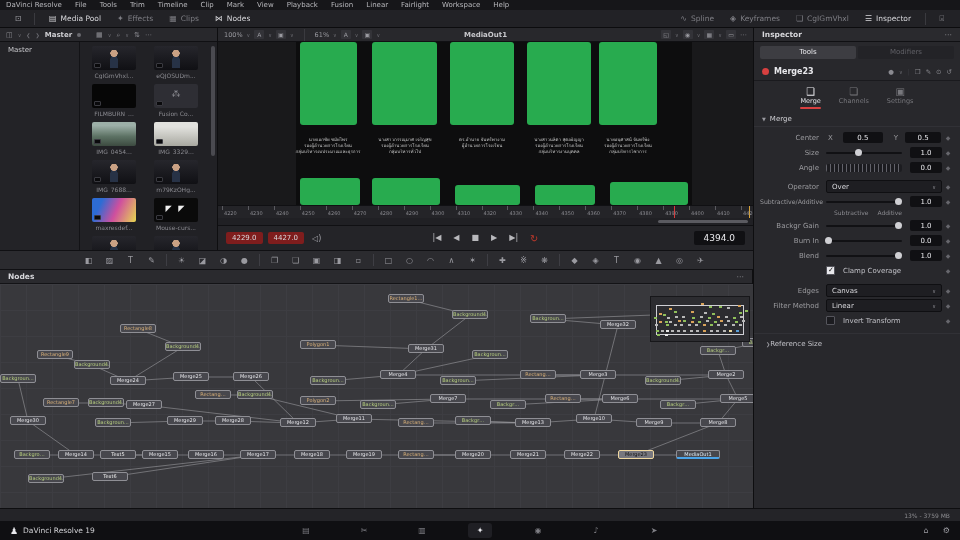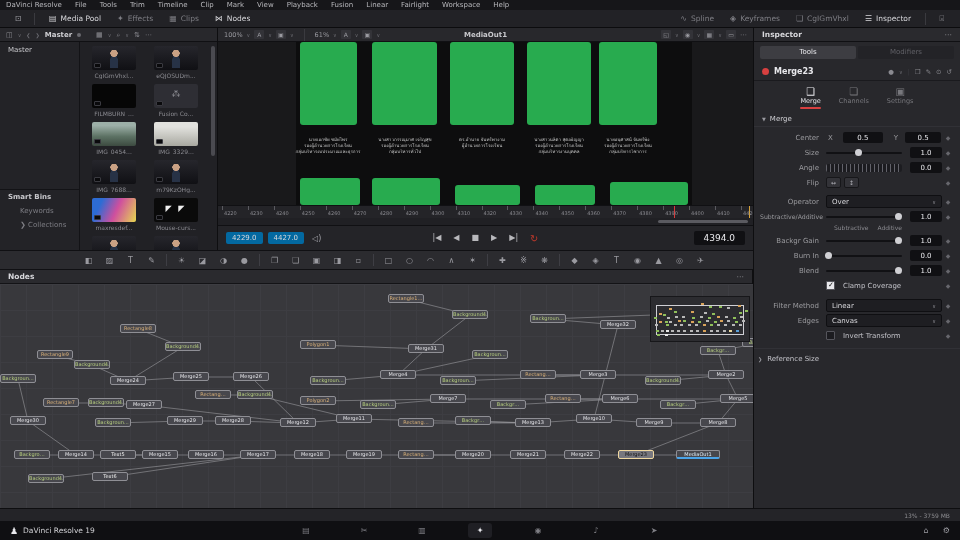--- a/index.html
+++ b/index.html
@@ -64,21 +64,21 @@
   
   #ruler{position:absolute;left:0;top:177px;width:535px;height:13px;background:#242428;border-top:1px solid #101013;overflow:hidden}
   .tick{position:absolute;top:0;font-size:5px;color:#8a8a90}
   .tick i{position:absolute;left:0;top:0;width:1px;height:4px;background:#5a5a60}
   .tick b{position:absolute;left:2px;top:4px;font-weight:normal}
   #playhead{position:absolute;top:0;width:1px;height:13px;background:#d83a3a}
   #rangeend{position:absolute;top:0;width:1px;height:13px;background:#d8a33a}
   #hscroll{position:absolute;left:0;top:190px;width:535px;height:7px;background:#202024}
   #hthumb{position:absolute;left:440px;top:2px;width:90px;height:3px;background:#5a5a60;border-radius:2px}
   #transport{position:absolute;left:0;top:197px;width:535px;height:25px;background:#242428;border-top:1px solid #101013;display:flex;align-items:center;padding:0 8px}
-  .tc-box{background:#0369a1;border-radius:2px;color:#d8d8dc;font-size:7px;padding:2px 6px;margin-right:5px}
+  .tc-box{background:#7f1d1d;border-radius:2px;color:#d8d8dc;font-size:7px;padding:2px 6px;margin-right:5px}
   .speaker{color:#9a9aa0;font-size:8px;margin-left:3px}
   #t-btns{position:absolute;left:0;right:0;display:flex;justify-content:center;gap:12px;color:#b8b8bc;font-size:8px;pointer-events:none}
   #t-btns span{pointer-events:auto}
   .loop{color:#c0392b;font-size:10px}
   .tc-cur{position:absolute;right:8px;background:#101013;border-radius:2px;color:#e8e8ec;font-size:9px;padding:2px 10px}
   
   #fxbar{left:0;top:250px;width:753px;height:20px;background:#2b2b2f;border-top:1px solid #101013;border-bottom:1px solid #101013;display:flex;align-items:center;padding-left:78px}
   .fx-ico{width:21px;text-align:center;font-size:8px;color:#9a9aa0}
   .fx-div{width:1px;height:12px;background:#3e3e44;margin:0 4px}
   
@@ -126,21 +126,21 @@
   .dd{flex:1;height:13px;background:#1e1e22;border:1px solid #0f0f12;border-radius:2px;display:flex;align-items:center;justify-content:space-between;padding:0 5px;color:#d8d8dc}
   .dd .ch{font-size:5px;color:#8a8a90}
   .axis{color:#9a9a9e;margin:0 2px;flex:none}
   .flipb{width:15px;height:11px;background:#333338;border:1px solid #17171a;border-radius:2px;text-align:center;line-height:10px;font-size:6px;color:#b0b0b6}
   .cb{width:9px;height:9px;border:1px solid #55555c;background:#1c1c20;border-radius:1px;position:relative;flex:none}
   .cb.checked{background:#e8e8ec}
   .cb.checked::after{content:"✓";position:absolute;left:1px;top:-1px;font-size:7px;color:#111}
   .cblabel{color:#c0c0c6;margin-left:5px}
   .subrow{display:flex;padding:0 58px 2px 80px;justify-content:space-between;color:#8a8a90;font-size:6px}
   .insp-div{height:1px;background:#313136;margin:5px 0 0}
-  .refrow{display:flex;align-items:center;gap:5px;padding:6px 4px;color:#c0c0c6}
+  .refrow{display:flex;align-items:center;padding:6px 12px;color:#c0c0c6}
   .refrow .ch{font-size:5px;color:#9a9aa0}
   
   #membar{left:0;top:508px;width:960px;height:13px;background:#242428;border-top:1px solid #0e0e10;display:flex;align-items:center;justify-content:flex-end;padding:0 10px;font-size:6px;color:#8a8a8e}
   #bottombar{left:0;top:521px;width:960px;height:19px;background:#0f0f12;display:flex;align-items:center;padding:0 10px}
   #bb-left{display:flex;align-items:center;gap:5px;font-size:7.5px;color:#d0d0d4;width:200px}
   .bb-logo{color:#e8e8ec;font-size:9px}
   #bb-pages{position:absolute;left:0;right:0;display:flex;justify-content:center;gap:34px;pointer-events:none}
   .page{pointer-events:auto;width:24px;height:15px;text-align:center;line-height:15px;font-size:8px;color:#7e7e84;position:relative}
   .page.on{background:#1f1f24;border-radius:3px;color:#e8e8ec}
   .page.on::after{content:"";position:absolute;left:-1px;right:-1px;bottom:-4px;height:2px;background:#c0392b}
@@ -224,27 +224,20 @@
     <span class="ph-ico" style="margin-left:10px">▦</span>
       <span class="ph-chev">∨</span>
     <span class="ph-ico">⌕</span>
       <span class="ph-chev">∨</span>
     <span class="ph-ico">⇅</span>
     <span class="ph-ico">⋯</span>
   </div>
   <div id="mp-body">
     <div id="mp-tree">
       <div class="tree-item">Master</div>
-      <div id="mp-smart">
-        <div class="smart-h">Smart Bins</div>
-        <div id="mp-smart-items">
-            <div class="smart-i">Keywords</div>
-            <div class="smart-i">❯ Collections</div>
-          </div>
-      </div>
     </div>
     <div id="mp-grid">
         <div class="mcell">
           <div class="thumb k-person">
             <span class="badge"></span>
           </div>
           <div class="mname">CgIGmVhxl...</div>
         </div>
         <div class="mcell">
           <div class="thumb k-person">
@@ -784,28 +777,20 @@
     <span class="ikey">◆</span>
   </div>
   <div class="irow">
     <span class="ilabel">Angle</span>
     <div class="ictrl">
         <div class="wheel"></div>
     <span class="ival">0.0</span>
       </div>
     <span class="ikey">◆</span>
   </div>
-  <div class="irow">
-    <span class="ilabel">Flip</span>
-    <div class="ictrl">
-      <span class="flipb">↔</span>
-      <span class="flipb">↕</span>
-    </div>
-    <span class="ikey">◆</span>
-  </div>
   <div style="height:4px"></div>
   <div class="irow">
     <span class="ilabel">Operator</span>
     <div class="ictrl">
         <div class="dd">
           <span>Over</span>
           <span class="ch">∨</span>
         </div>
       </div>
     <span class="ikey">◆</span>
@@ -857,34 +842,34 @@
   <div class="irow">
     <span class="ilabel"></span>
     <div class="ictrl">
         <span class="cb checked"></span>
     <span class="cblabel">Clamp Coverage</span>
       </div>
     <span class="ikey">◆</span>
   </div>
   <div style="height:5px"></div>
   <div class="irow">
+    <span class="ilabel">Edges</span>
+    <div class="ictrl">
+        <div class="dd">
+          <span>Canvas</span>
+          <span class="ch">∨</span>
+        </div>
+      </div>
+    <span class="ikey">◆</span>
+  </div>
+  <div class="irow">
     <span class="ilabel">Filter Method</span>
     <div class="ictrl">
         <div class="dd">
           <span>Linear</span>
-          <span class="ch">∨</span>
-        </div>
-      </div>
-    <span class="ikey">◆</span>
-  </div>
-  <div class="irow">
-    <span class="ilabel">Edges</span>
-    <div class="ictrl">
-        <div class="dd">
-          <span>Canvas</span>
           <span class="ch">∨</span>
         </div>
       </div>
     <span class="ikey">◆</span>
   </div>
   <div class="irow">
     <span class="ilabel"></span>
     <div class="ictrl">
         <span class="cb"></span>
     <span class="cblabel">Invert Transform</span>

